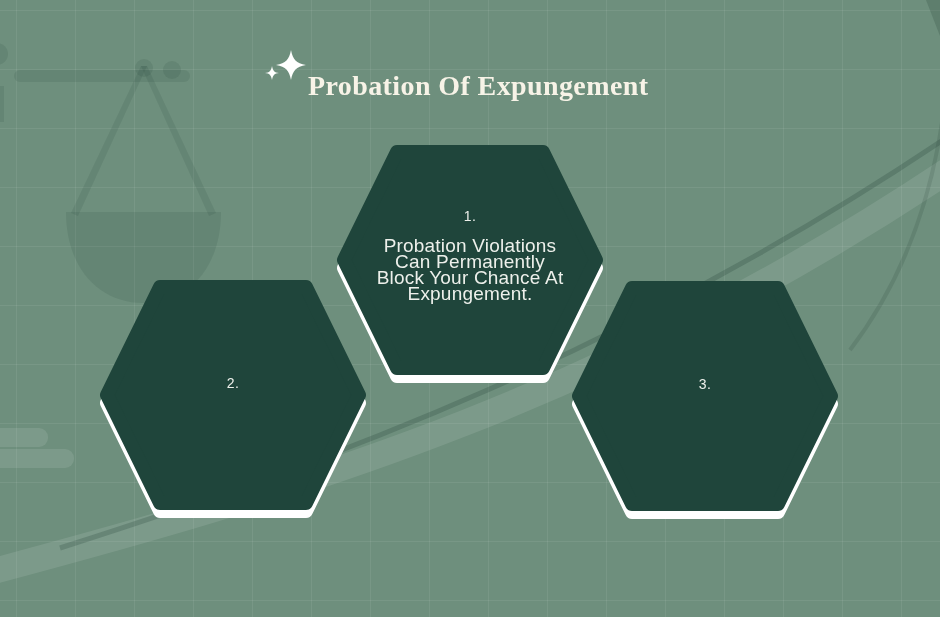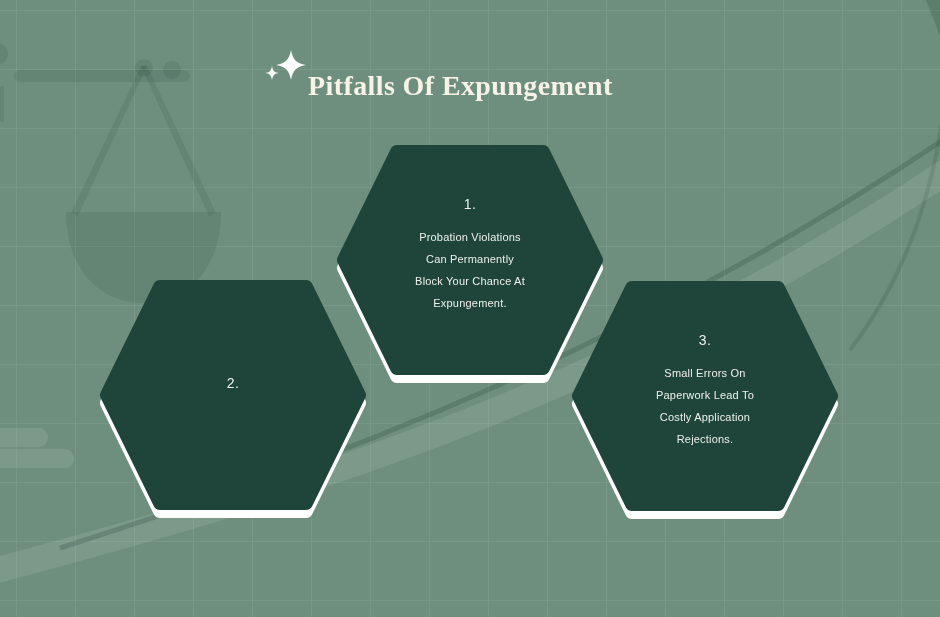--- a/index.html
+++ b/index.html
@@ -32,21 +32,21 @@
   .hex svg { position:absolute; left:0; top:0; }
   .hex-white { fill:#FFFFFF; stroke:#FFFFFF; stroke-width:14; stroke-linejoin:round; }
   .hex-dark  { fill:#1F453B; stroke:#1F453B; stroke-width:14; stroke-linejoin:round; }
   .hex-text {
     position:absolute; left:34px; right:34px; top:4px; height:230px;
     display:flex; flex-direction:column; align-items:center; justify-content:center;
     padding-bottom: 10px; box-sizing: border-box;
     text-align:center; color:#EDF0EB;
   }
   .hex-number { font-size:14px; line-height:17px; margin-bottom:13px; letter-spacing:0.3px; }
-  .hex-body   { font-size:11px; line-height:22px; letter-spacing:0.2px; white-space:pre-line; }
+  .hex-body   { font-size:19px; line-height:16px; letter-spacing:0.2px; white-space:pre-line; }
 </style>
 </head>
 <body>
 
 <div class="canvas">
 
   <svg class="decor" width="940" height="617" viewBox="0 0 940 617" aria-hidden="true">
 
     <path d="M-40 580 C 300 490, 620 398, 990 142" stroke="rgba(255,255,255,0.10)" stroke-width="26" fill="none"></path>
 
@@ -71,21 +71,21 @@
       <rect x="-12" y="428" width="60" height="19" rx="9"></rect>
       <rect x="-12" y="449" width="86" height="19" rx="9"></rect>
     </g>
   </svg>
 
   <div class="header">
     <svg class="sparkle" viewBox="0 0 44 44" aria-hidden="true">
       <path fill="#FFFFFF" d="M27 4 C29 14 32 17 42 19 C32 21 29 24 27 34 C25 24 22 21 12 19 C22 17 25 14 27 4 Z"></path>
       <path fill="#FFFFFF" d="M8 20 C9 25 10.5 26.5 15 27 C10.5 27.5 9 29 8 34 C7 29 5.5 27.5 1 27 C5.5 26.5 7 25 8 20 Z"></path>
     </svg>
-    <div class="title">Pitfalls Of Expungement</div>
+    <div class="title">Probation Of Expungement</div>
   </div>
 
   <div class="hex" style="left:329px; top:141px;">
     <svg width="282" height="252" viewBox="0 0 282 252" aria-hidden="true">
       <polygon class="hex-white" transform="translate(0,8)" points="68,11 214,11 267,119 214,227 68,227 15,119"></polygon>
       <polygon class="hex-dark" points="68,11 214,11 267,119 214,227 68,227 15,119"></polygon>
     </svg>
     <div class="hex-text">
       <div class="hex-number">1.</div>
       <div class="hex-body">Probation Violations
@@ -105,20 +105,16 @@
     </div>
   </div>
 
   <div class="hex" style="left:564px; top:277px;">
     <svg width="282" height="252" viewBox="0 0 282 252" aria-hidden="true">
       <polygon class="hex-white" transform="translate(0,8)" points="68,11 214,11 267,119 214,227 68,227 15,119"></polygon>
       <polygon class="hex-dark" points="68,11 214,11 267,119 214,227 68,227 15,119"></polygon>
     </svg>
     <div class="hex-text">
       <div class="hex-number">3.</div>
-      <div class="hex-body">Small Errors On
-Paperwork Lead To
-Costly Application
-Rejections.</div>
     </div>
   </div>
 
 </div>
 
 </body></html>

